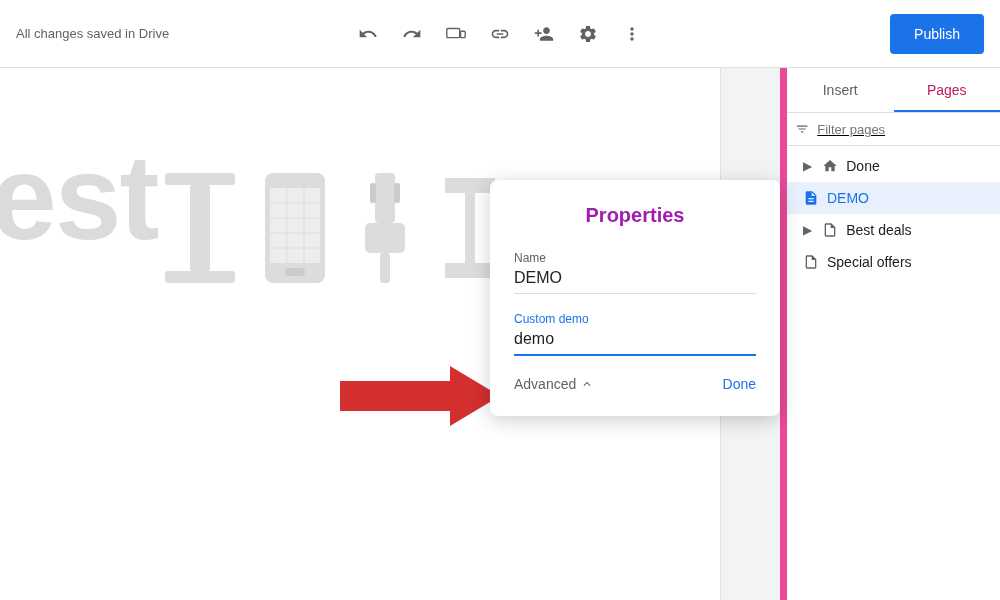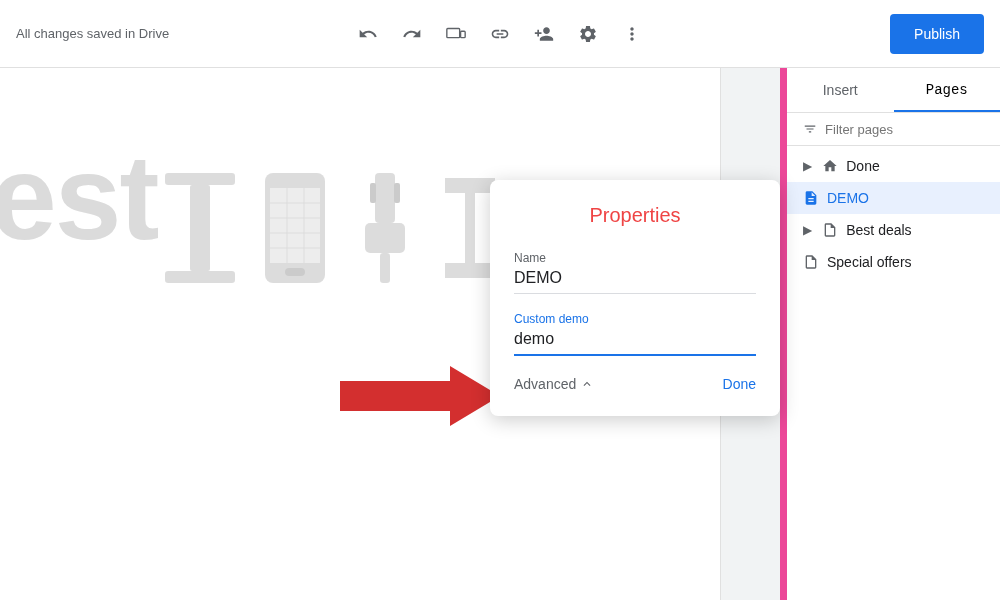--- a/index.html
+++ b/index.html
@@ -142,39 +142,39 @@
     .sidebar-tab {
       flex: 1;
       padding: 14px 0;
       text-align: center;
       font-size: 14px;
       color: #5f6368;
       cursor: pointer;
       position: relative;
     }
     .sidebar-tab.active {
-      color: #000000;
+      color: #be185d;
       font-weight: 500;
-      font-family: Liberation Mono, monospace;
     }
     .sidebar-tab.active::after {
       content: '';
       position: absolute;
       bottom: 0;
       left: 0;
       right: 0;
       height: 2px;
       background: #1a73e8;
     }
     .sidebar-filter {
       display: flex;
       align-items: flex-end;
-      padding: 8px 16px;
+      padding: 8px 8px;
       gap: 8px;
       border-bottom: 1px solid #e0e0e0;
+      text-decoration: underline;
     }
     .sidebar-filter input {
       border: none;
       outline: none;
       font-size: 13px;
       color: #444;
       width: 100%;
     }
     .pages-list {
       flex: 1;
@@ -204,22 +204,22 @@
       left: 490px;
       width: 290px;
       background: #fff;
       border-radius: 8px;
       box-shadow: 0 4px 20px rgba(0,0,0,0.2);
       padding: 24px;
       z-index: 100;
     }
     .dialog-title {
       font-size: 20px;
-      font-weight: 400;
-      color: #ef4444;
+      font-weight: 700;
+      color: #a21caf;
       margin-bottom: 24px;
       text-align: center;
     }
     .field-label {
       font-size: 12px;
       color: #5f6368;
       margin-bottom: 4px;
     }
     .field-value {
       font-size: 16px;

